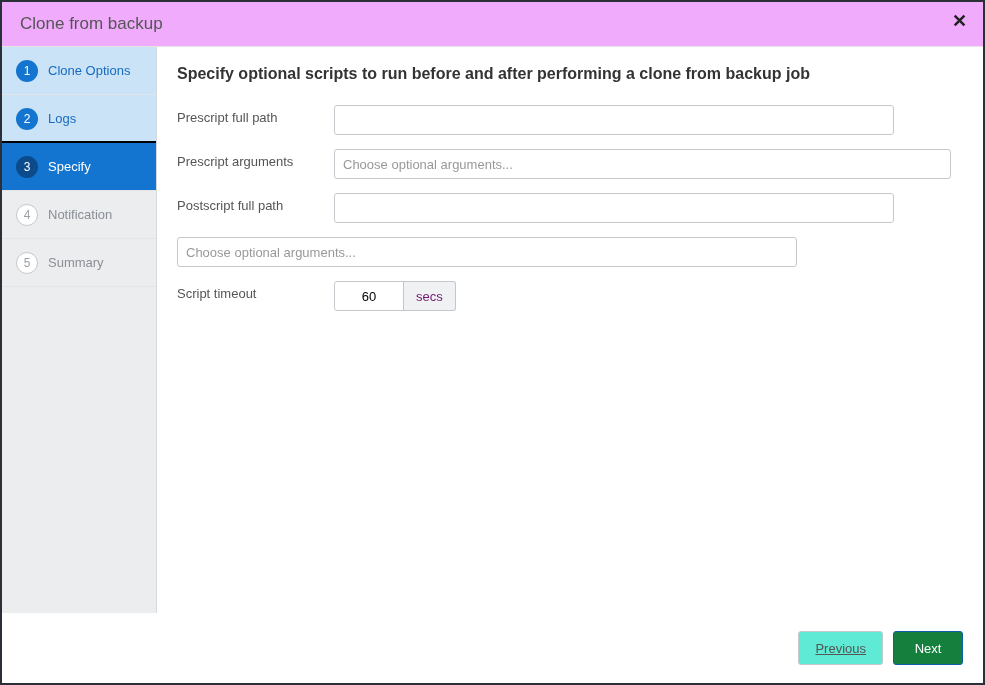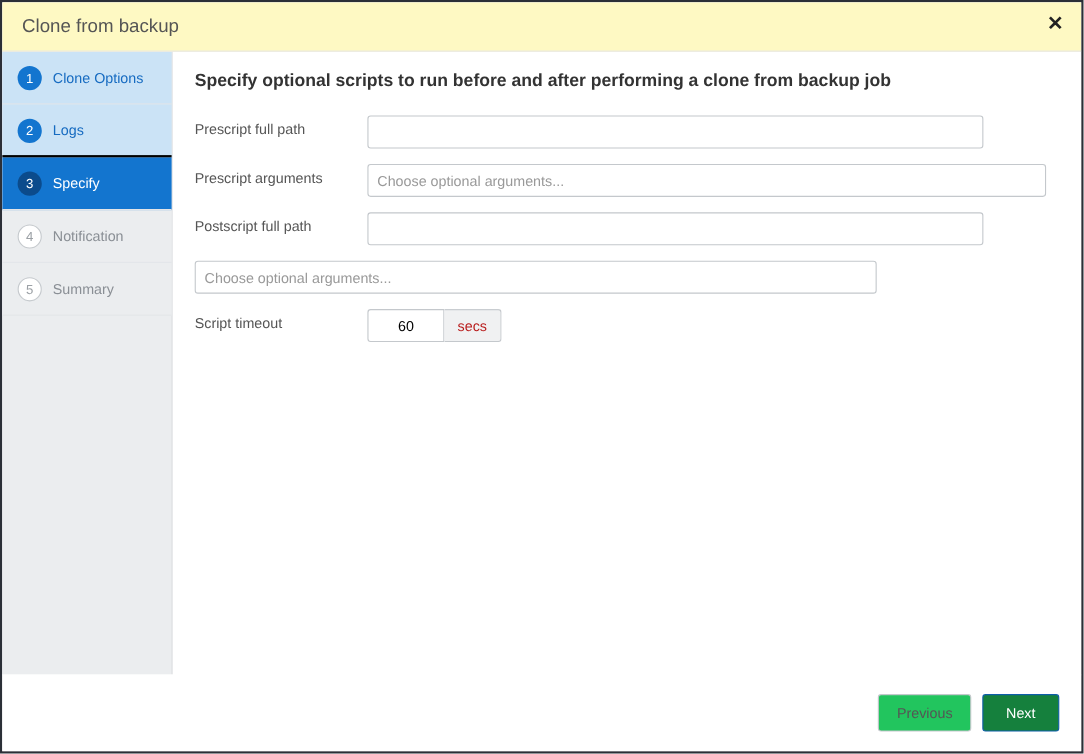--- a/index.html
+++ b/index.html
@@ -14,21 +14,21 @@
     border: 2px solid #2b2f37;
     position: relative;
   }
   .dialog-header {
     height: 45px;
     display: flex;
     align-items: center;
     padding: 0 18px;
     position: relative;
     border-bottom: 1px solid #e5e5e5;
-    background: #fef9c3;
+    background: #f0abfc;
   }
   .dialog-title {
     font-size: 17px;
     font-weight: 400;
     color: #555;
   }
   .close-icon {
     position: absolute;
     right: 16px;
     top: 10px;
@@ -155,21 +155,21 @@
   }
   .timeout-unit {
     border: 1px solid #c4c8cc;
     border-left: none;
     border-radius: 0 3px 3px 0;
     background: #f0f1f2;
     height: 30px;
     padding: 0 12px;
     display: flex;
     align-items: center;
-    color: #b91c1c;
+    color: #701a75;
     font-size: 13px;
   }
   .dialog-footer {
     position: absolute;
     bottom: 0; left: 0; right: 0;
     height: 70px;
     background: #fff;
     display: flex;
     align-items: center;
     justify-content: flex-end;
@@ -178,23 +178,24 @@
   .btn {
     height: 34px;
     min-width: 70px;
     padding: 0 16px;
     font-size: 13px;
     border-radius: 3px;
     cursor: pointer;
     margin-left: 10px;
   }
   .btn-secondary {
-    background: #22c55e;
+    background: #5eead4;
     border: 1px solid #c4c8cc;
     color: #555;
+    text-decoration: underline;
   }
   .btn-primary {
     background: #15803d;
     border: 1px solid #0f5ea8;
     color: #fff;
   }
 </style>
 </head>
 <body>
 

